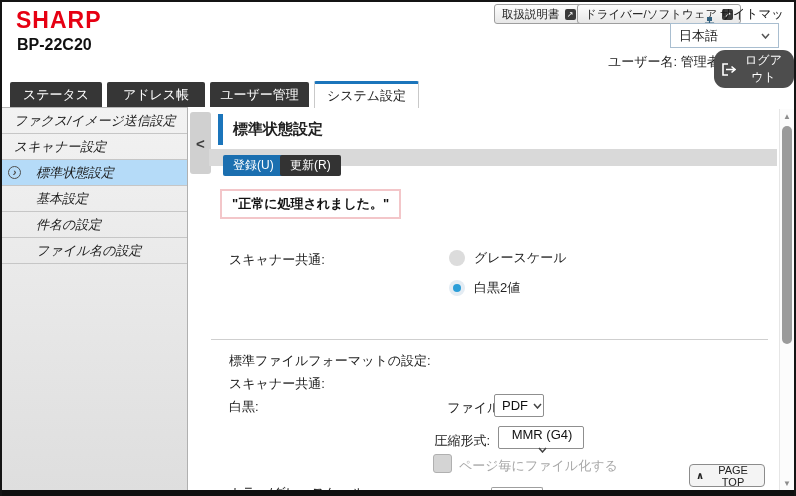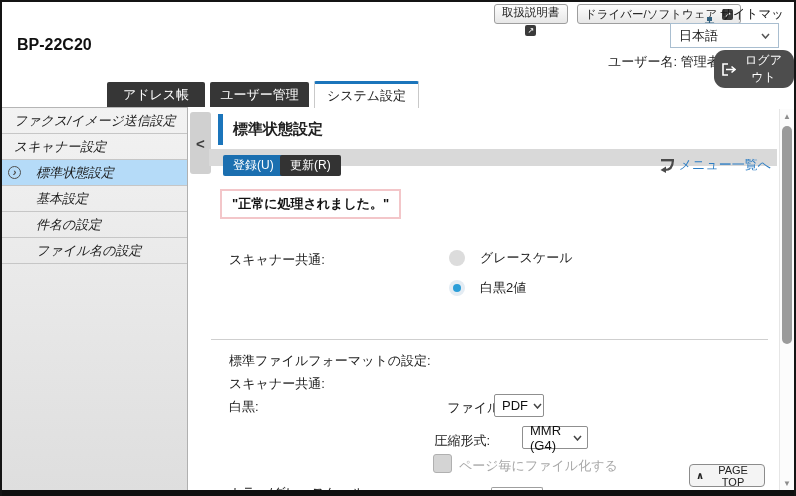--- a/index.html
+++ b/index.html
@@ -7,21 +7,21 @@
     position:relative;width:796px;height:496px;box-sizing:border-box;
     background:#fff;border:2px solid #141414;border-bottom:none;overflow:hidden;
     font-family:"Liberation Sans","DejaVu Sans",sans-serif;color:#222;
   }
   
   .brand{position:absolute;left:14px;top:5px;font-size:23px;font-weight:800;color:#e60012;letter-spacing:1px;}
   .model{position:absolute;left:15px;top:34px;font-size:16px;font-weight:700;color:#111;}
   .hdr-btn{position:absolute;top:2px;height:20px;display:flex;align-items:center;gap:5px;
     padding:0 7px;border:1px solid #9e9e9e;border-radius:3px;cursor:pointer;
     background:linear-gradient(#fdfdfd,#e7e7e7);font-size:11.5px;color:#222;}
-  #manual-btn{left:492px;flex-direction:column;}
+  #manual-btn{left:492px;}
   #driver-btn{left:575px;}
   .ext-icon{width:11px;height:11px;background:#3a3a3a;color:#fff;font-size:8px;line-height:11px;
     text-align:center;border-radius:2px;display:inline-block;}
   .sitemap{position:absolute;left:701px;top:4px;display:flex;align-items:center;gap:4px;
     font-size:12.5px;color:#1a1a1a;cursor:pointer;}
   .lang{position:absolute;left:668px;top:21px;width:109px;height:25px;box-sizing:border-box;
     border:1px solid #a9bed0;background:#fff;display:flex;align-items:center;justify-content:space-between;
     font-size:13px;padding:0 8px;cursor:pointer;}
   .user{position:absolute;left:606px;top:51px;font-size:13px;color:#222;}
   .logout{position:absolute;left:712px;top:48px;height:38px;display:flex;align-items:center;gap:5px;
@@ -55,38 +55,38 @@
     border-radius:2px;cursor:pointer;}
   .btn-submit{left:14px;background:#1b6fb0;}
   .btn-update{left:71px;background:#333;}
   .menu-link{position:absolute;right:6px;top:7px;display:flex;align-items:center;gap:3px;
     color:#2d7dc3;font-size:13px;cursor:pointer;text-decoration:none;}
   .message{position:absolute;left:218px;top:187px;border:2px solid #f3c6c9;padding:4px 10px;
     font-size:13px;font-weight:700;color:#111;background:#fff;}
   .lbl{position:absolute;font-size:13px;color:#222;white-space:nowrap;}
   #bw-heading{left:227px;top:228px;}
   #scanner1{left:227px;top:249px;}
-  .radio-row{position:absolute;left:447px;display:flex;align-items:center;gap:15px;font-size:13px;color:#222;}
+  .radio-row{position:absolute;left:447px;display:flex;align-items:center;gap:9px;font-size:13px;color:#222;}
   #radio-row-1{top:247px;}
   #radio-row-2{top:277px;}
   .radio{width:16px;height:16px;border-radius:50%;background:#dcdcdc;position:relative;cursor:pointer;flex:none;}
   .radio.checked{background:#e4ecf3;}
   .radio.checked::after{content:"";position:absolute;left:4px;top:4px;width:8px;height:8px;
     border-radius:50%;background:#2b9ed8;}
   .divider{position:absolute;left:209px;top:337px;width:557px;height:1px;background:#cfcfcf;}
   #fmt-heading{left:227px;top:350px;}
   #scanner2{left:227px;top:373px;}
   #bw-label{left:227px;top:396px;}
   #file-label{left:398px;top:397px;width:90px;text-align:right;margin-left:40px;}
   #comp-label{left:398px;top:430px;width:90px;text-align:right;}
   .select{position:absolute;height:23px;box-sizing:border-box;border:1px solid #8f8f8f;border-radius:2px;
     background:#fff;display:flex;align-items:center;justify-content:space-between;font-size:13px;
     color:#111;padding:0 5px 0 7px;gap:5px;cursor:pointer;}
   #file-select{left:492px;top:392px;width:50px;}
-  #comp-select{left:520px;top:424px;width:66px;}
+  #comp-select{left:496px;top:424px;width:86px;flex-direction:column;}
   .checkbox{position:absolute;left:431px;top:452px;width:19px;height:19px;box-sizing:border-box;
     background:#d4d4d4;border:1px solid #b0b0b0;border-radius:3px;cursor:pointer;}
   #perpage-label{left:457px;top:455px;color:#a8a8a8;}
   #color-label{left:227px;top:482px;}
   .stub-select{position:absolute;left:489px;top:485px;width:50px;height:12px;border:1px solid #9f9f9f;
     border-bottom:none;background:#fff;border-radius:2px 2px 0 0;}
   .pagetop{position:absolute;left:687px;top:462px;width:76px;height:23px;background:#f4f4f4;
     border:1px solid #8c8c8c;border-radius:4px;font-size:11px;color:#222;display:flex;align-items:center;
     justify-content:center;gap:4px;cursor:pointer;font-family:inherit;}
   .pagetop .caret{font-size:10px;font-weight:700;line-height:1;}
@@ -97,20 +97,21 @@
   .sb-thumb{position:absolute;left:2px;top:17px;width:10px;height:218px;background:#9b9b9b;border-radius:5px;cursor:pointer;}
   .sb-down{position:absolute;bottom:4px;left:1px;width:12px;text-align:center;font-size:8px;color:#8d8d8d;cursor:pointer;}
   .bottombar{position:absolute;left:0;top:488px;width:100%;height:6px;background:#0f0f0f;}
   svg{display:block;flex:none;}
 </style>
 </head>
 <body>
 
 <div class="window">
 
+  <div class="brand">SHARP</div>
   <div class="model">BP-22C20</div>
 
   <button class="hdr-btn" id="manual-btn">
     <span>取扱説明書</span>
     <span class="ext-icon">↗</span>
   </button>
   <button class="hdr-btn" id="driver-btn">
     <span>ドライバー/ソフトウェア</span>
     <span class="ext-icon">↗</span>
   </button>
@@ -133,20 +134,21 @@
 
   <div class="user">ユーザー名: 管理者</div>
   <button class="logout">
     <svg width="14" height="13" viewBox="0 0 14 13">
       <path d="M6 1 H1 V12 H6" stroke="#fff" stroke-width="1.6" fill="none"></path>
       <path d="M4 6.5 H12 M9.5 3.5 L13 6.5 L9.5 9.5" stroke="#fff" stroke-width="1.6" fill="none"></path>
     </svg>
     <span>ログアウト</span>
   </button>
 
+  <div class="tab" id="tab0">ステータス</div>
   <div class="tab" id="tab1">アドレス帳</div>
   <div class="tab" id="tab2">ユーザー管理</div>
   <div class="tab" id="tab3">システム設定</div>
 
   <div class="sidebar">
     <div class="side-item">
       <span>ファクス/イメージ送信設定</span>
     </div>
     <div class="side-item">
       <span>スキャナー設定</span>
@@ -166,28 +168,20 @@
     </div>
   </div>
   <div class="collapse">&lt;</div>
 
   <div class="title-bar"></div>
   <h1 class="page-title">標準状態設定</h1>
 
   <div class="toolbar">
     <button class="tb-btn btn-submit">登録(U)</button>
     <button class="tb-btn btn-update">更新(R)</button>
-    <a class="menu-link">
-      <svg width="17" height="15" viewBox="0 0 17 15">
-        <path d="M2 2.2 H15" stroke="#4a4a4a" stroke-width="2.4" fill="none"></path>
-        <path d="M13.8 3 C13.8 9.5 11 12 5.5 12" stroke="#4a4a4a" stroke-width="2.2" fill="none"></path>
-        <polygon points="7,8.6 1.5,12 7,15" fill="#4a4a4a"></polygon>
-      </svg>
-      <span>メニュー一覧へ</span>
-    </a>
   </div>
 
   <div class="message">"正常に処理されました。"</div>
 
   <div class="lbl" id="scanner1">スキャナー共通:</div>
 
   <div class="radio-row" id="radio-row-1">
     <span class="radio"></span>
     <span>グレースケール</span>
   </div>

